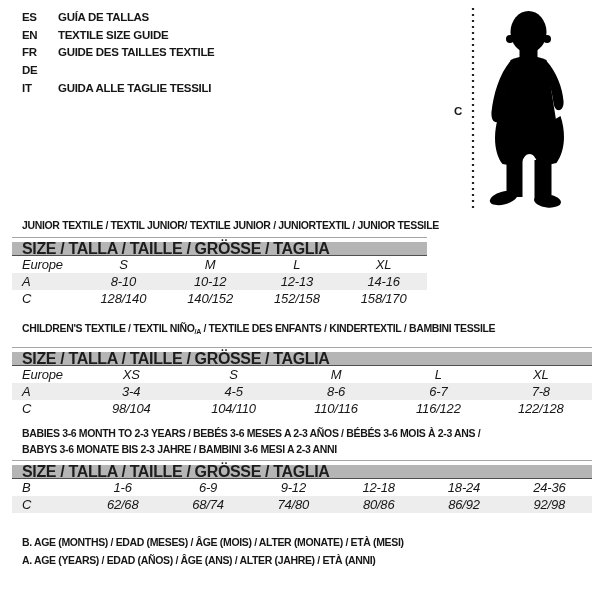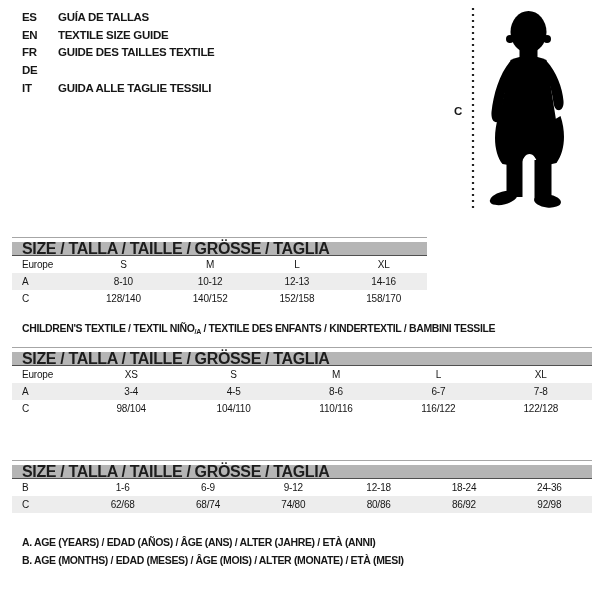--- a/index.html
+++ b/index.html
@@ -22,21 +22,21 @@
                letter-spacing:-0.35px; line-height:16px; white-space:nowrap; }
   .sec-title .sub { font-size:7px; vertical-align:-2px; }
   
   .tblblock { position:absolute; left:12px; }
   .tbl-rule { height:1px; background:#a6a6a6; }
   .tbl-gap { height:4px; background:#ffffff; }
   .tbl-head { height:13px; background:#b5b5b5; border-bottom:1px solid #4f4f4f;
               display:flex; align-items:center; padding-left:10px;
               font-size:16px; font-weight:bold; letter-spacing:-0.35px; color:#1d1d1d; }
   table.size-table { width:100%; border-collapse:collapse; table-layout:fixed;
-                     font-size:10px; letter-spacing:-0.2px; }
+                     font-size:13px; letter-spacing:-0.2px;font-style:italic; }
   table.size-table td { height:17px; padding:0; text-align:center; vertical-align:middle; }
   table.size-table td.lbl { text-align:left; padding-left:10px; }
   table.size-table tr:nth-child(even) { background:#ededed; }
   
   .legend { position:absolute; left:22px; top:533px; }
   .legend-line { height:17.7px; display:flex; align-items:center;
                  font-size:10.5px; font-weight:bold; letter-spacing:-0.35px; white-space:nowrap; }
 </style>
 </head>
 <body>
@@ -81,22 +81,29 @@
         <path d="M60 53 C70 64 76 80 77 93 C77.5 99 75 103 71 102 C68 101 67 96 66.5 92 C65 81 61 67 55 58 Z"></path>
         <path d="M12 108 C6 127 8 146 16 156 L34 159 C36 150 39 146 43 146 C47 146 50 150 52 159 L70 155 C78 144 80 126 74 108 C54 121 32 121 12 108 Z"></path>
         <rect x="20" y="152" width="16" height="37"></rect>
         <rect x="48" y="152" width="17" height="39"></rect>
         <ellipse cx="17" cy="190" rx="14" ry="6.5" transform="rotate(-14 17 190)"></ellipse>
         <ellipse cx="61" cy="193" rx="13.5" ry="6.5" transform="rotate(6 61 193)"></ellipse>
       </g>
     </svg>
   </div>
 
+  <div class="sec-title" style="top:217px;">
+      <div class="title-line"><span>JUNIOR TEXTILE / TEXTIL JUNIOR/ TEXTILE JUNIOR / JUNIORTEXTIL / JUNIOR TESSILE</span></div>
+    </div>
   <div class="sec-title" style="top:320px;">
       <div class="title-line"><span>CHILDREN'S TEXTILE / TEXTIL NIÑO</span><span class="sub">/A</span><span> / TEXTILE DES ENFANTS / KINDERTEXTIL / BAMBINI TESSILE</span></div>
+    </div>
+  <div class="sec-title" style="top:425px;">
+      <div class="title-line"><span>BABIES 3-6 MONTH TO 2-3 YEARS / BEBÉS 3-6 MESES A 2-3 AÑOS / BÉBÉS 3-6 MOIS À 2-3 ANS /</span></div>
+      <div class="title-line"><span>BABYS 3-6 MONATE BIS 2-3 JAHRE / BAMBINI 3-6 MESI A 2-3 ANNI</span></div>
     </div>
 
   <div class="tblblock" style="top:237px; width:415px;">
     <div class="tbl-rule"></div>
     <div class="tbl-gap"></div>
     <div class="tbl-head">SIZE / TALLA / TAILLE / GRÖSSE / TAGLIA</div>
     <table class="size-table">
         <colgroup>
           <col style="width: 68px;">
           <col>
@@ -203,17 +210,17 @@
             <td>74/80</td>
             <td>80/86</td>
             <td>86/92</td>
             <td>92/98</td>
           </tr>
         </tbody>
       </table>
   </div>
 
   <div class="legend">
+      <div class="legend-line">B. AGE (MONTHS) / EDAD (MESES) / ÂGE (MOIS) / ALTER (MONATE) / ETÀ (MESI)</div>
       <div class="legend-line">A. AGE (YEARS) / EDAD (AÑOS) / ÂGE (ANS) / ALTER (JAHRE) / ETÀ (ANNI)</div>
-      <div class="legend-line">B. AGE (MONTHS) / EDAD (MESES) / ÂGE (MOIS) / ALTER (MONATE) / ETÀ (MESI)</div>
     </div>
 
 </div>
 
 </body></html>

